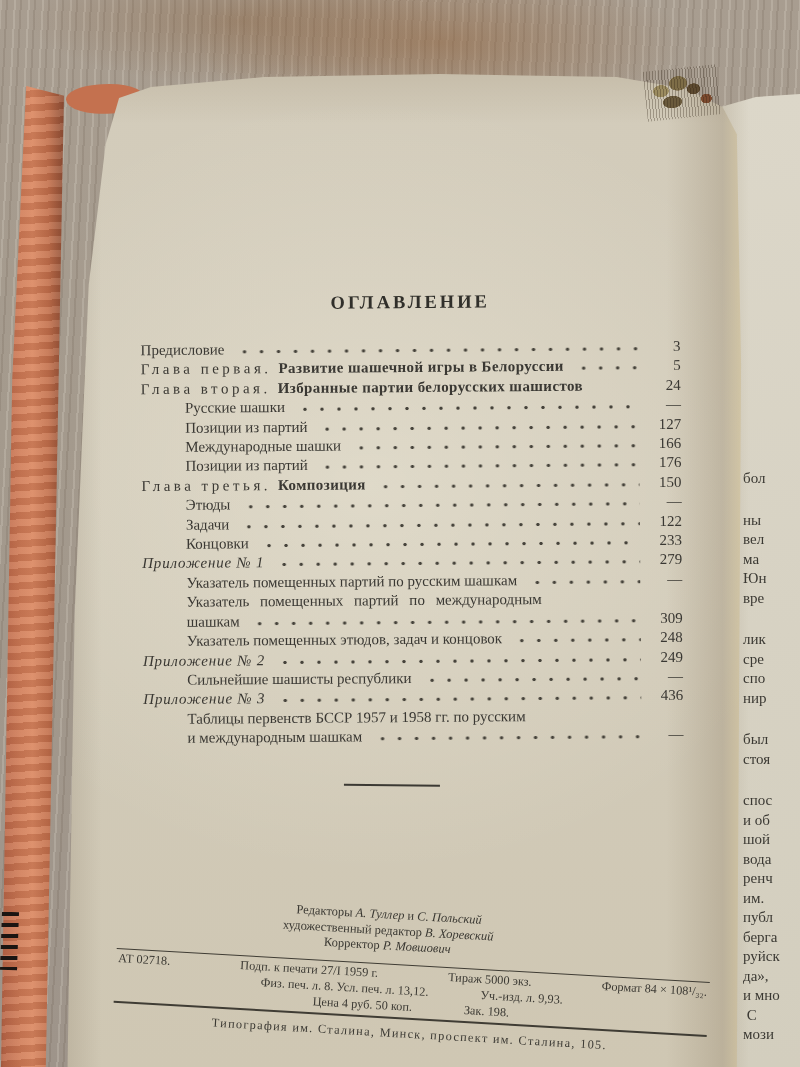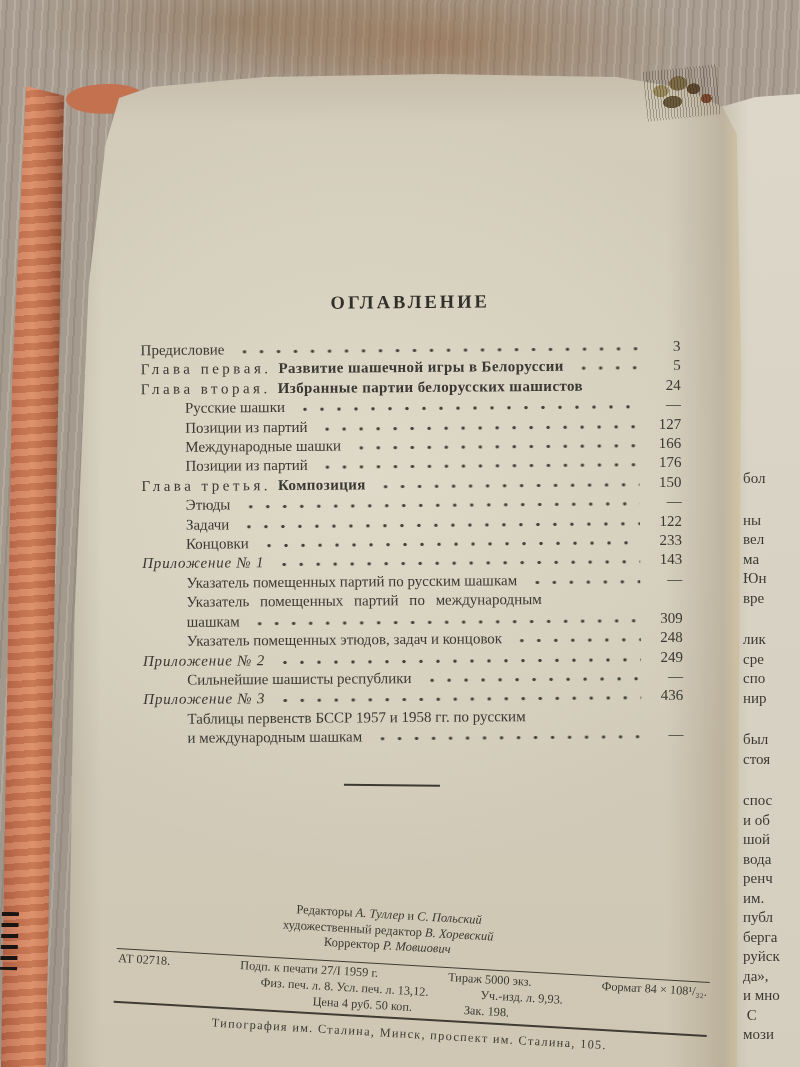--- a/index.html
+++ b/index.html
@@ -174,21 +174,21 @@
           <span class="num">122</span>
         </div>
         <div class="toc-row ind">
           <span class="lbl">Концовки</span>
           <span class="leader"></span>
           <span class="num">233</span>
         </div>
         <div class="toc-row">
           <span class="lbl i">Приложение № 1</span>
           <span class="leader"></span>
-          <span class="num">143</span>
+          <span class="num">279</span>
         </div>
         <div class="toc-row ind">
           <span class="lbl">Указатель помещенных партий по русским шашкам</span>
           <span class="leader"></span>
           <span class="num">—</span>
         </div>
         <div class="toc-row ind wide">
           <span class="lbl">Указатель помещенных партий по международным</span>
         </div>
         <div class="toc-row ind">

